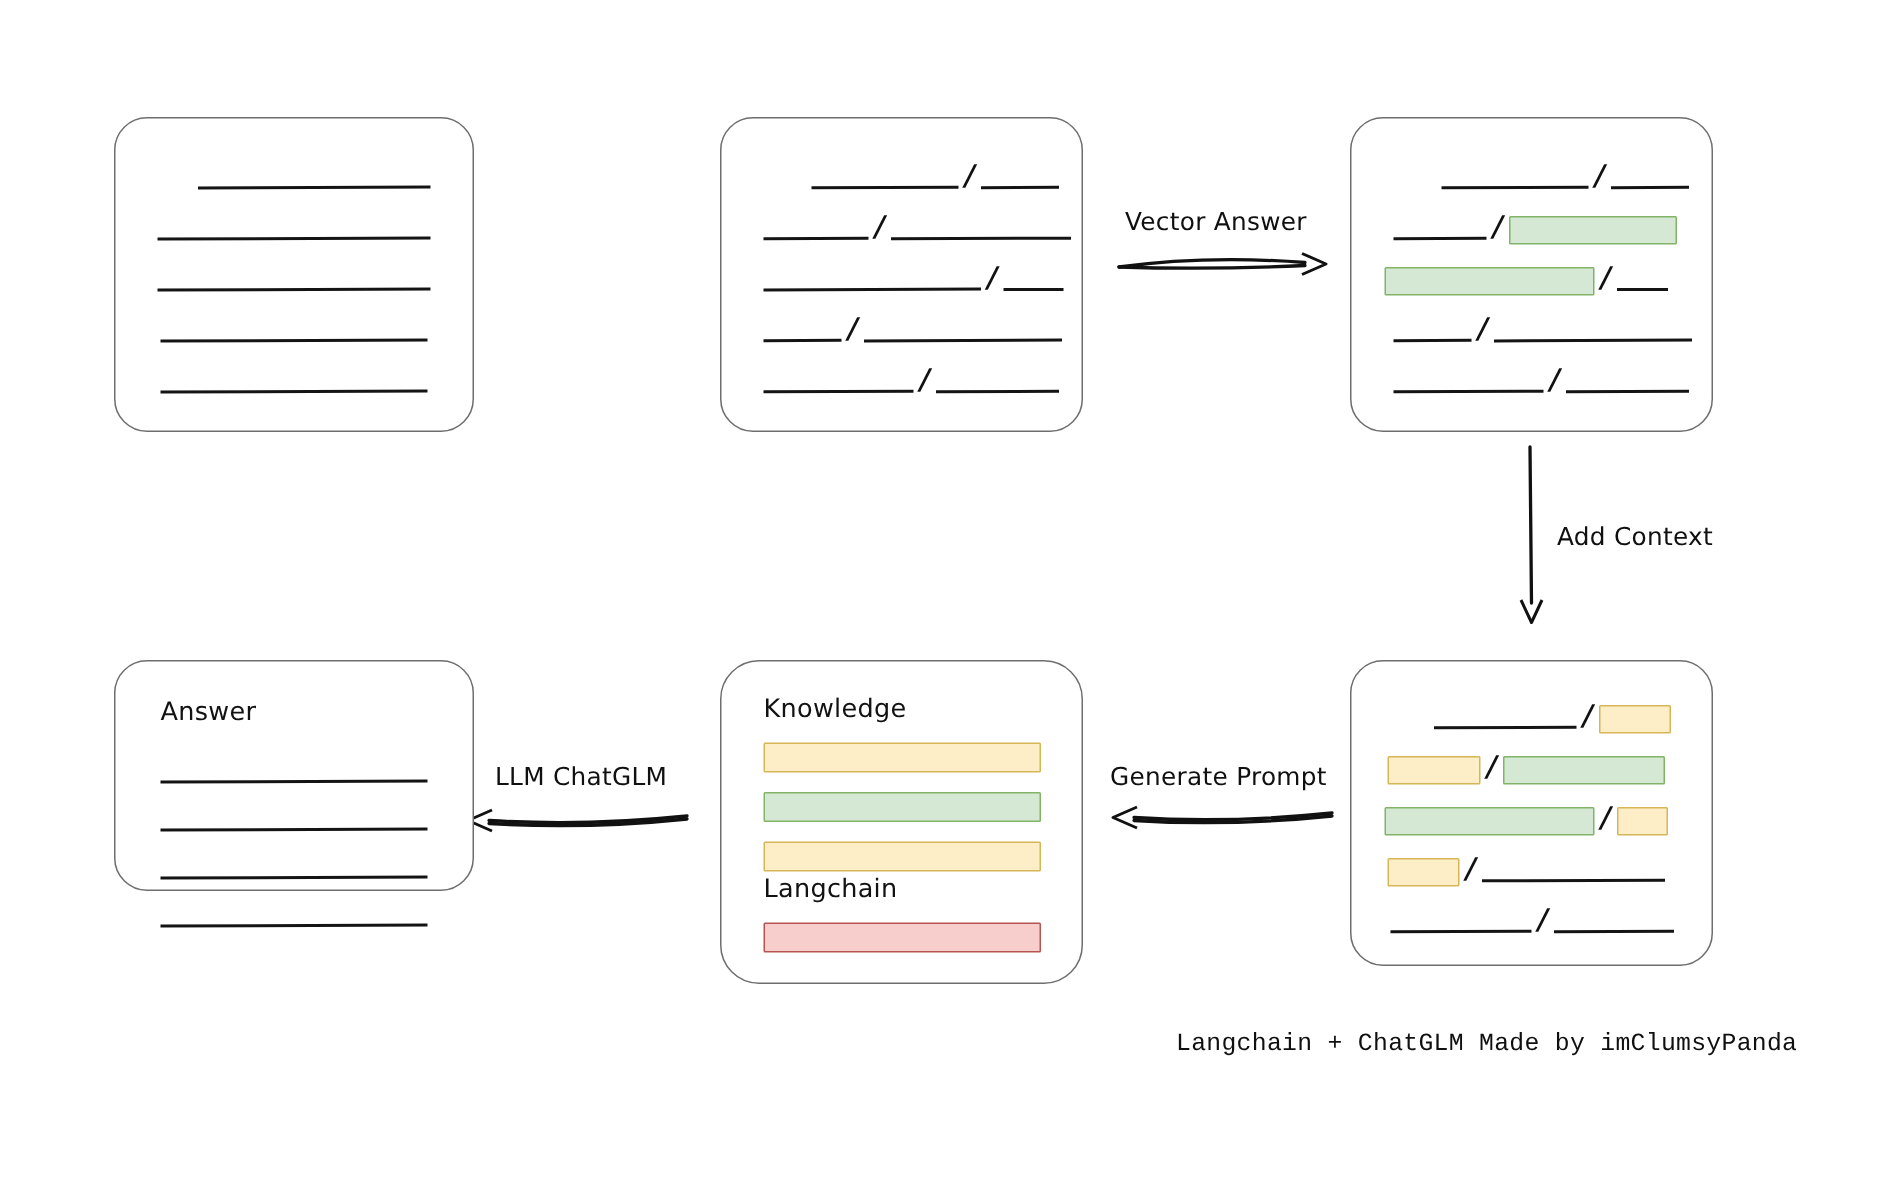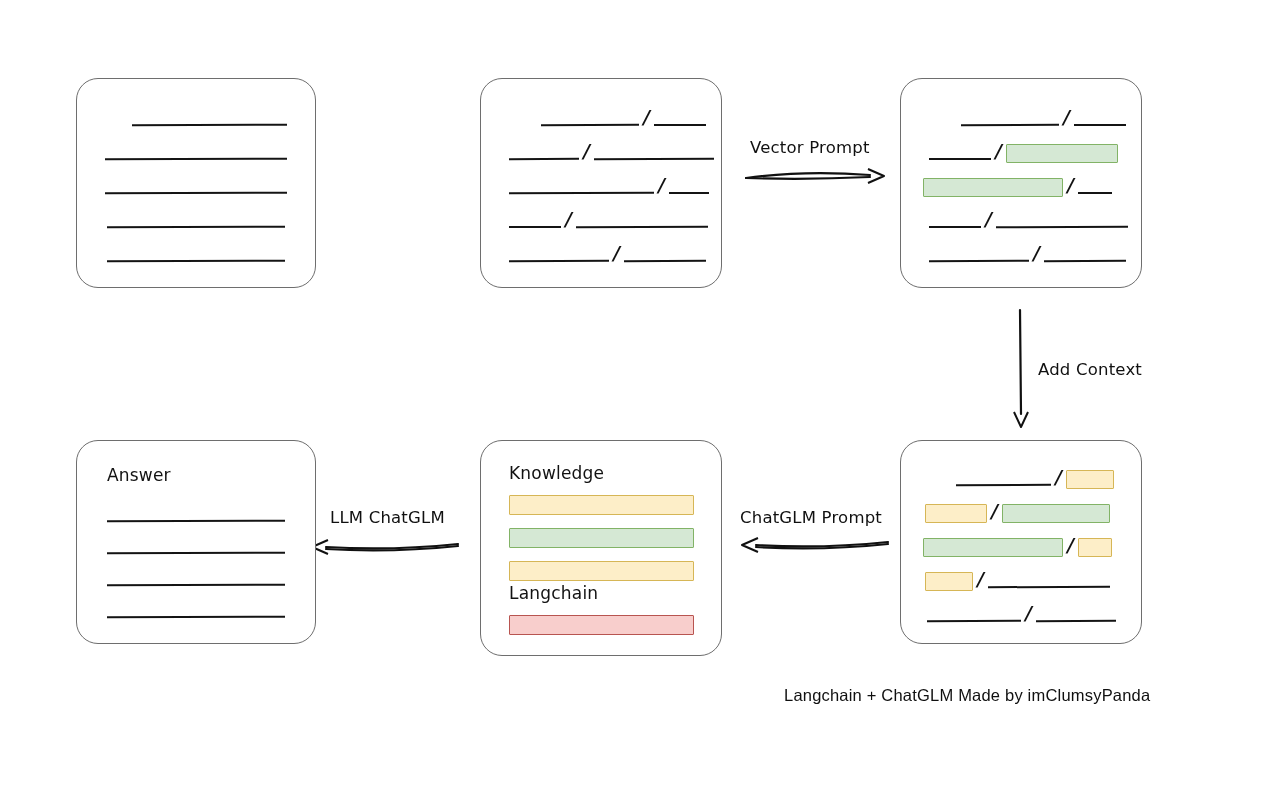--- a/index.html
+++ b/index.html
@@ -112,21 +112,21 @@
     letter-spacing: 0.2px;
   }
   .arrow-svg {
     position: absolute;
     overflow: visible;
   }
 
   
   .footer-note {
     position: absolute;
-    font-family: Liberation Sans, sans-serif;
+    font-family: Liberation Mono, monospace;
     font-size: 16.5px;
     color: #101010;
     white-space: nowrap;
     letter-spacing: 0.2px;
   }
 </style>
 </head>
 <body>
 
 <div id="canvas">
@@ -176,21 +176,21 @@
       </div>
       <div class="line-row" style="top:164px; padding-left:28px;">
         <div class="seg-rule" style="width:100px;"></div>
         <span class="slash">/</span>
         <div class="seg-rule" style="width:82px;"></div>
       </div>
     </div>
   </div>
 
   <div class="arrow-group" style="left:744px; top:138px; width:146px; height:50px;">
-    <div class="arrow-label" style="left:6px; top:0px;">Vector Prompt</div>
+    <div class="arrow-label" style="left:6px; top:0px;">Vector Answer</div>
     <svg class="arrow-svg" width="146" height="26" style="left:0px; top:26px;">
       <path d="M2,14 Q60,6 126,11" stroke="#111" stroke-width="2.2" fill="none" stroke-linecap="round"></path>
       <path d="M2,14 Q62,16 126,13" stroke="#111" stroke-width="2.2" fill="none" stroke-linecap="round"></path>
       <path d="M124,5 L140,12 L124,19" stroke="#111" stroke-width="2" fill="none" stroke-linejoin="round"></path>
     </svg>
   </div>
 
   <div class="doc-box" style="left:900px; top:78px; width:242px; height:210px;">
     <div class="box-body">
       <div class="line-row" style="top:28px; padding-left:60px;">
@@ -214,21 +214,21 @@
         <div class="seg-rule" style="width:132px;"></div>
       </div>
       <div class="line-row" style="top:164px; padding-left:28px;">
         <div class="seg-rule" style="width:100px;"></div>
         <span class="slash">/</span>
         <div class="seg-rule" style="width:82px;"></div>
       </div>
     </div>
   </div>
 
-  <div class="arrow-group" style="left:1008px; top:308px; width:170px; height:122px;">
+  <div class="arrow-group" style="left:1008px; top:296px; width:170px; height:122px;">
     <svg class="arrow-svg" width="30" height="122" style="left:0px; top:0px;">
       <path d="M12,2 L13,106" stroke="#111" stroke-width="2.2" fill="none" stroke-linecap="round"></path>
       <path d="M6,104 L13,119 L20,104" stroke="#111" stroke-width="2" fill="none" stroke-linejoin="round"></path>
     </svg>
     <div class="arrow-label" style="left:30px; top:52px;">Add Context</div>
   </div>
 
   <div class="doc-box" style="left:900px; top:440px; width:242px; height:204px;">
     <div class="box-body">
       <div class="line-row" style="top:26px; padding-left:55px;">
@@ -253,29 +253,29 @@
       </div>
       <div class="line-row" style="top:162px; padding-left:26px;">
         <div class="seg-rule" style="width:94px;"></div>
         <span class="slash">/</span>
         <div class="seg-rule" style="width:80px;"></div>
       </div>
     </div>
   </div>
 
   <div class="arrow-group" style="left:740px; top:508px; width:150px; height:50px;">
-    <div class="arrow-label" style="left:0px; top:0px;">ChatGLM Prompt</div>
+    <div class="arrow-label" style="left:0px; top:0px;">Generate Prompt</div>
     <svg class="arrow-svg" width="150" height="26" style="left:0px; top:25px;">
       <path d="M148,9 Q80,16 16,12" stroke="#111" stroke-width="2.2" fill="none" stroke-linecap="round"></path>
       <path d="M148,11 Q80,18 16,14" stroke="#111" stroke-width="2.2" fill="none" stroke-linecap="round"></path>
       <path d="M18,5 L2,12 L18,19" stroke="#111" stroke-width="2" fill="none" stroke-linejoin="round"></path>
     </svg>
   </div>
 
-  <div class="doc-box" style="left:480px; top:440px; width:242px; height:216px;">
+  <div class="doc-box" style="left:480px; top:440px; width:242px; height:216px;border-radius:26px;">
     <div class="box-body">
       <div class="box-label" style="left:28px; top:22px;">Knowledge</div>
 
       <div class="bar chip-yellow" style="left:28px; top:54px; width:185px;"></div>
       <div class="bar chip-green" style="left:28px; top:87px; width:185px;"></div>
       <div class="bar chip-yellow" style="left:28px; top:120px; width:185px;"></div>
 
       <div class="box-label" style="left:28px; top:142px;">Langchain</div>
 
       <div class="bar chip-red" style="left:28px; top:174px; width:185px;"></div>
@@ -284,21 +284,21 @@
 
   <div class="arrow-group" style="left:320px; top:508px; width:150px; height:50px;">
     <div class="arrow-label" style="left:10px; top:0px;">LLM ChatGLM</div>
     <svg class="arrow-svg" width="150" height="26" style="left:-10px; top:26px;">
       <path d="M148,10 Q80,17 16,13" stroke="#111" stroke-width="2.2" fill="none" stroke-linecap="round"></path>
       <path d="M148,12 Q80,19 16,15" stroke="#111" stroke-width="2.2" fill="none" stroke-linecap="round"></path>
       <path d="M18,6 L2,13 L18,20" stroke="#111" stroke-width="2" fill="none" stroke-linejoin="round"></path>
     </svg>
   </div>
 
-  <div class="doc-box" style="left:76px; top:440px; width:240px; height:204px;">
+  <div class="doc-box" style="left:76px; top:440px; width:240px; height:154px;">
     <div class="box-body">
       <div class="box-label" style="left:30px; top:24px;">Answer</div>
       <div class="line-row" style="top:62px; padding-left:30px;">
         <div class="seg-rule" style="width:178px;"></div>
       </div>
       <div class="line-row" style="top:94px; padding-left:30px;">
         <div class="seg-rule" style="width:178px;"></div>
       </div>
       <div class="line-row" style="top:126px; padding-left:30px;">
         <div class="seg-rule" style="width:178px;"></div>

